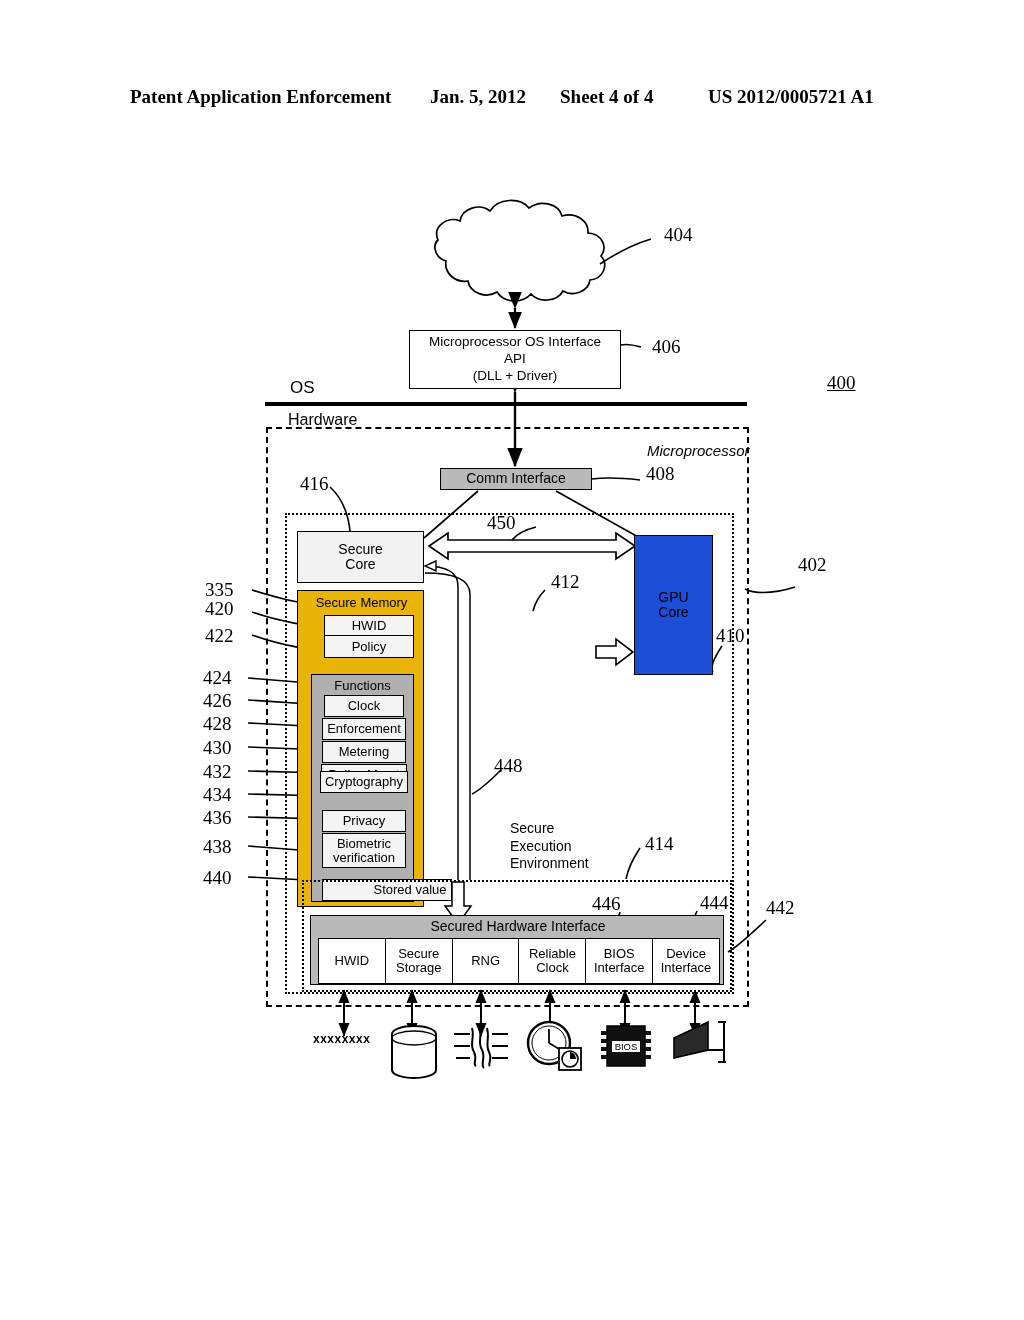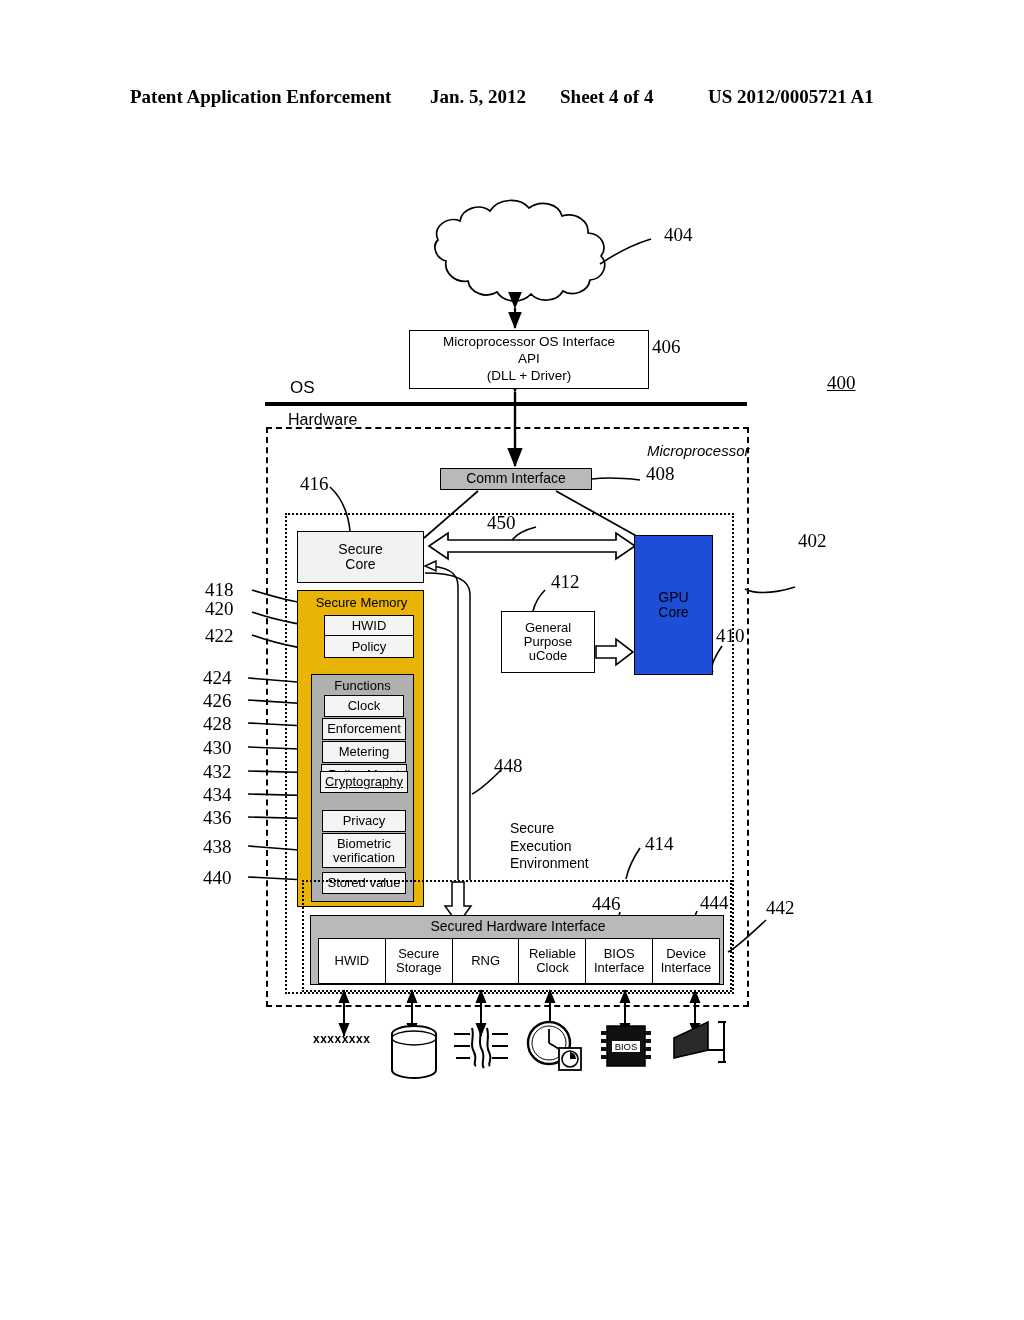--- a/index.html
+++ b/index.html
@@ -26,21 +26,21 @@
   .ital{font-style:italic;}
 
   
   #cloud{left:393px;top:215px;width:245px;height:90px;}
   #cloud .txt{position:absolute;inset:0;display:flex;flex-direction:column;
               align-items:center;justify-content:center;font-size:14.5px;
               line-height:1.25;z-index:3;}
 
   
   .box{border:1.6px solid #000;background:#fff;}
-  #api{left:409px;top:330px;width:240px;height:59px;font-size:13.5px;
+  #api{left:409px;top:330px;width:212px;height:59px;font-size:13.5px;
        flex-direction:column;}
   #api div{line-height:1.25;}
 
   
   #divider{left:265px;top:402px;width:482px;height:4px;background:#000;}
   #divider:after{content:"";position:absolute;left:0;top:3px;width:482px;height:1px;
      background:#000;transform:skewY(-0.18deg);transform-origin:left;}
 
   
   #mp{left:266px;top:427px;width:483px;height:580px;border:2px dashed #000;}
@@ -221,21 +221,21 @@
   </div>
   <div class="refnum" style="left:652px;top:336px;">406</div>
 
   <div class="lbl" style="left:290px;top:378px;">OS</div>
   <div class="abs" id="divider"></div>
   <div class="lbl" style="left:288px;top:411px;font-size:16px;">Hardware</div>
   <div class="refnum u" style="left:827px;top:372px;">400</div>
 
   <div class="abs" id="mp"></div>
   <div class="lbl ital" style="left:647px;top:442px;font-size:15px;">Microprocessor</div>
-  <div class="refnum" style="left:798px;top:530px;">402</div>
+  <div class="refnum" style="left:798px;top:554px;">402</div>
 
   <div class="abs ctr" id="comm">
     <span>Comm Interface</span>
   </div>
   <div class="refnum" style="left:646px;top:463px;">408</div>
 
   <div class="abs" id="see"></div>
   <div class="lbl" id="seeTxt">
     <div>Secure</div>
     <div>Execution</div>
@@ -267,53 +267,48 @@
         </div>
       <div class="innerbox" style="left:10px;top:43px;width:82px;height:20px;">
         <span>Enforcement</span>
         </div>
       <div class="innerbox" style="left:10px;top:66px;width:82px;height:20px;">
         <span>Metering</span>
         </div>
       <div class="innerbox" style="left:9px;top:89px;width:84px;height:20px;">
         <span>Policy Mgmt</span>
         </div>
-      <div class="innerbox" style="left:8px;top:96px;width:86px;height:20px;text-decoration:underline;">
+      <div class="innerbox" style="left:8px;top:96px;width:86px;height:20px;">
         <span>Cryptography</span>
         </div>
       <div class="innerbox" style="left:10px;top:135px;width:82px;height:20px;">
         <span>Privacy</span>
         </div>
       <div class="innerbox" style="left:10px;top:158px;width:82px;height:33px;">
         <span>Biometric verification</span>
         </div>
-      <div class="innerbox" style="left:10px;top:197px;width:82px;height:20px;">
+      <div class="innerbox" style="left:10px;top:204px;width:82px;height:20px;padding-left:46px;">
         <span>Stored value</span>
         </div>
     </div>
   </div>
 
-  <div class="refnum" style="left:205px;top:579px;">418</div>
+  <div class="refnum" style="left:205px;top:579px;">335</div>
   <div class="refnum" style="left:205px;top:598px;">420</div>
   <div class="refnum" style="left:205px;top:625px;">422</div>
   <div class="refnum" style="left:203px;top:667px;">424</div>
   <div class="refnum" style="left:203px;top:690px;">426</div>
   <div class="refnum" style="left:203px;top:713px;">428</div>
   <div class="refnum" style="left:203px;top:737px;">430</div>
   <div class="refnum" style="left:203px;top:761px;font-family:Liberation Serif, serif;">432</div>
   <div class="refnum" style="left:203px;top:784px;">434</div>
   <div class="refnum" style="left:203px;top:807px;">436</div>
   <div class="refnum" style="left:203px;top:836px;">438</div>
   <div class="refnum" style="left:203px;top:867px;">440</div>
 
-  <div class="abs box ctr" id="ucode">
-    <div>General</div>
-    <div>Purpose</div>
-    <div>uCode</div>
-  </div>
   <div class="refnum" style="left:551px;top:571px;">412</div>
 
   <div class="abs box ctr" id="gpu">
     <div>GPU</div>
     <div>Core</div>
   </div>
   <div class="refnum" style="left:716px;top:625px;">410</div>
 
   <div class="refnum" style="left:487px;top:512px;">450</div>
 

